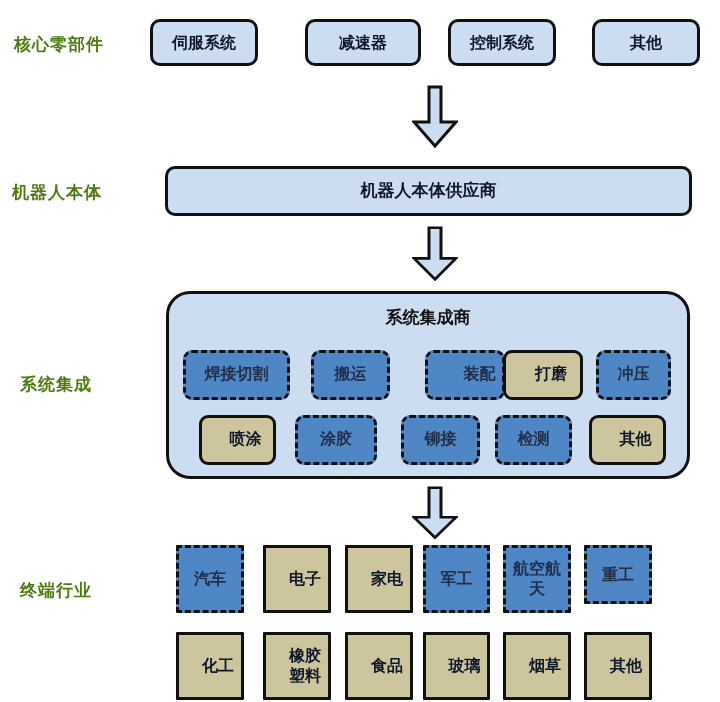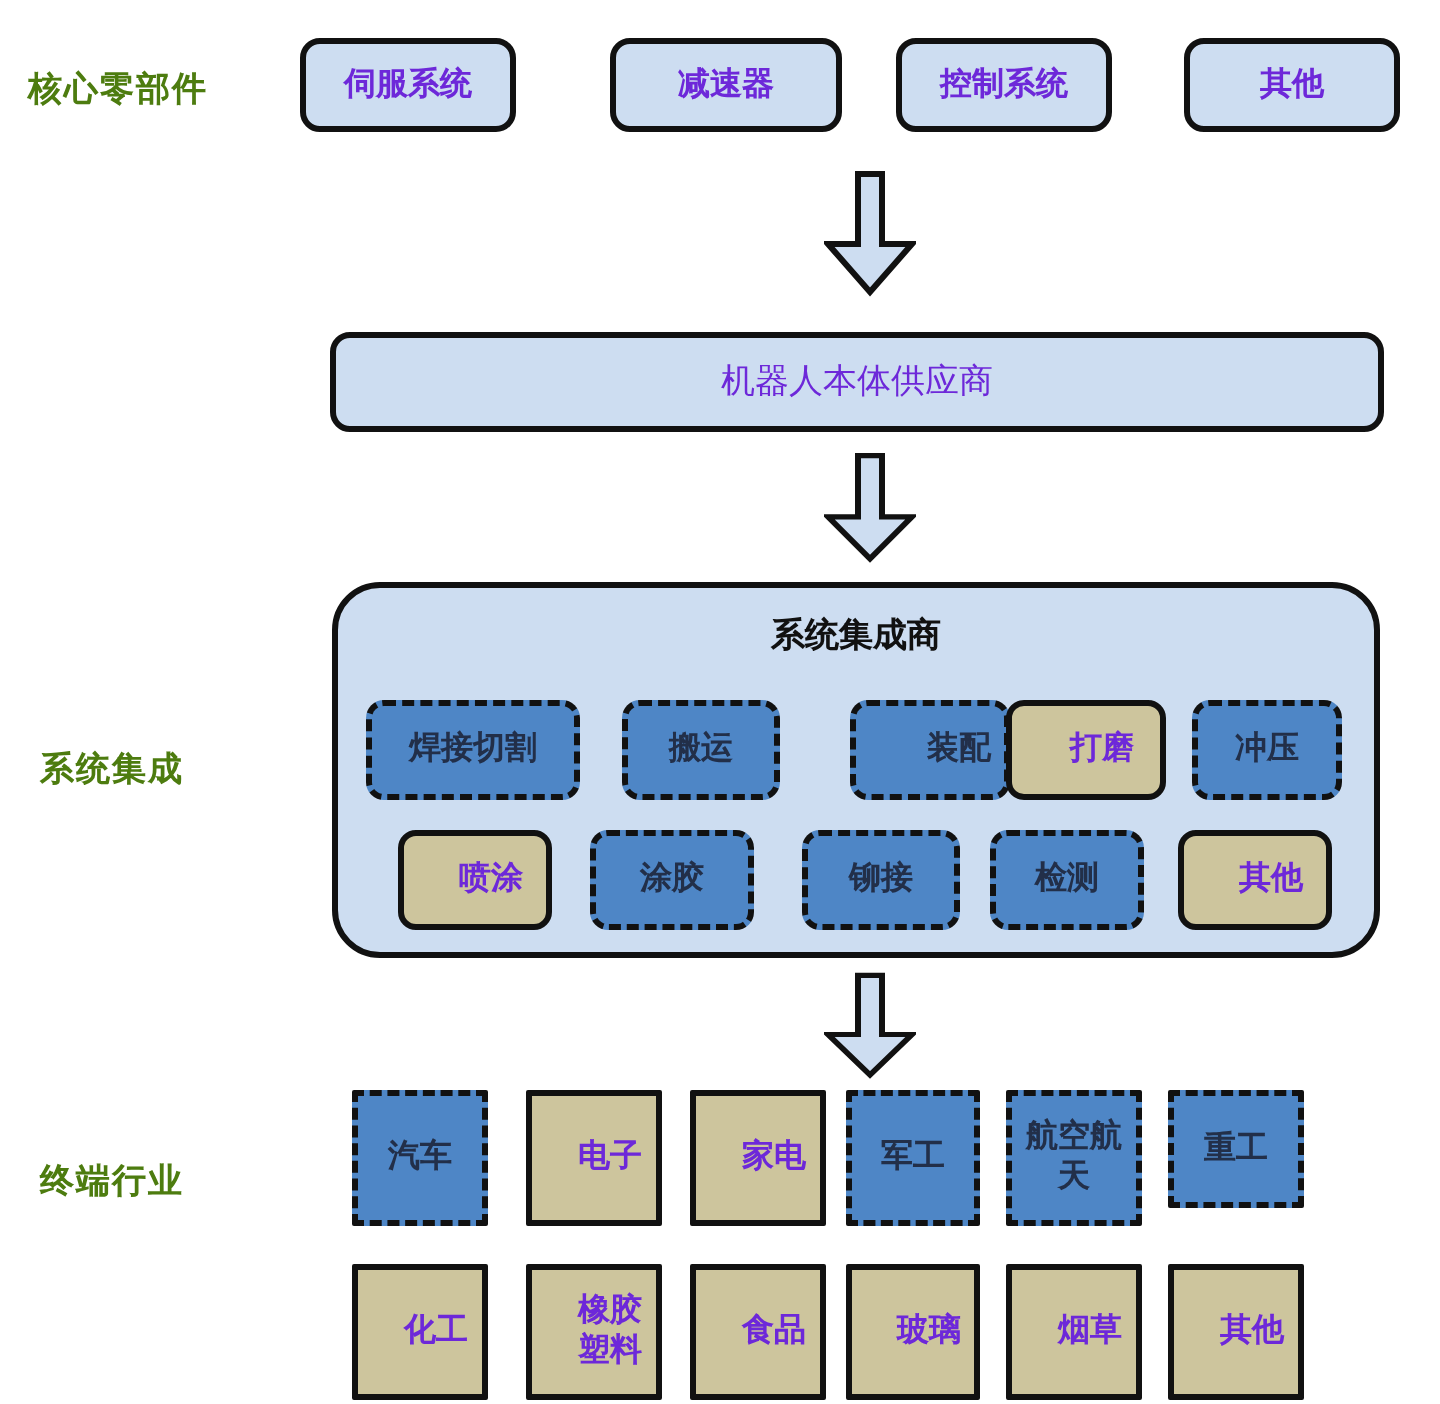--- a/index.html
+++ b/index.html
@@ -20,21 +20,21 @@
   }
   .node{
     position:absolute;
     display:flex;
     align-items:center;
     justify-content:center;
     text-align:center;
     box-sizing:border-box;
     font-size:16px;
     font-weight:600;
-    color:#6d28d9;
+    color:#0f172a;
     line-height:1.25;
   }
   .light-solid{
     background:var(--light-blue);
     border:3px solid var(--ink);
     border-radius:10px;
   }
   .blue-dashed{
     background:var(--dark-blue);
     border:3px dashed var(--ink);
@@ -46,21 +46,21 @@
     border:3px solid var(--ink);
     border-radius:9px;
     padding-left:16px;
   }
   .square{border-radius:1px;}
   .wide-box{
     background:var(--light-blue);
     border:3px solid var(--ink);
     border-radius:10px;
     font-size:17px;
-    font-weight:400;
+    font-weight:700;
   }
   .container-box{
     position:absolute;
     background:var(--light-blue);
     border:3px solid var(--ink);
     border-radius:24px;
     box-sizing:border-box;
   }
   .container-title{
     position:absolute;
@@ -78,20 +78,21 @@
     stroke-width:3;
     stroke-linejoin:miter;
   }
 </style>
 </head>
 <body>
 
 <div class="canvas">
 
   <div class="side-label" style="left:14px;top:33px;">核心零部件</div>
+  <div class="side-label" style="left:12px;top:181px;">机器人本体</div>
   <div class="side-label" style="left:20px;top:373px;">系统集成</div>
   <div class="side-label" style="left:20px;top:579px;">终端行业</div>
 
   <div class="node light-solid" style="left:150px;top:19px;width:108px;height:47px;">伺服系统</div>
   <div class="node light-solid" style="left:305px;top:19px;width:116px;height:47px;">减速器</div>
   <div class="node light-solid" style="left:448px;top:19px;width:108px;height:47px;">控制系统</div>
   <div class="node light-solid" style="left:592px;top:19px;width:108px;height:47px;">其他</div>
 
   <svg class="arrow" style="left:412px;top:85px;" width="46" height="64" viewBox="0 0 46 64">
     <polygon points="17,2 29,2 29,37 44,37 23,61 2,37 17,37"></polygon>

